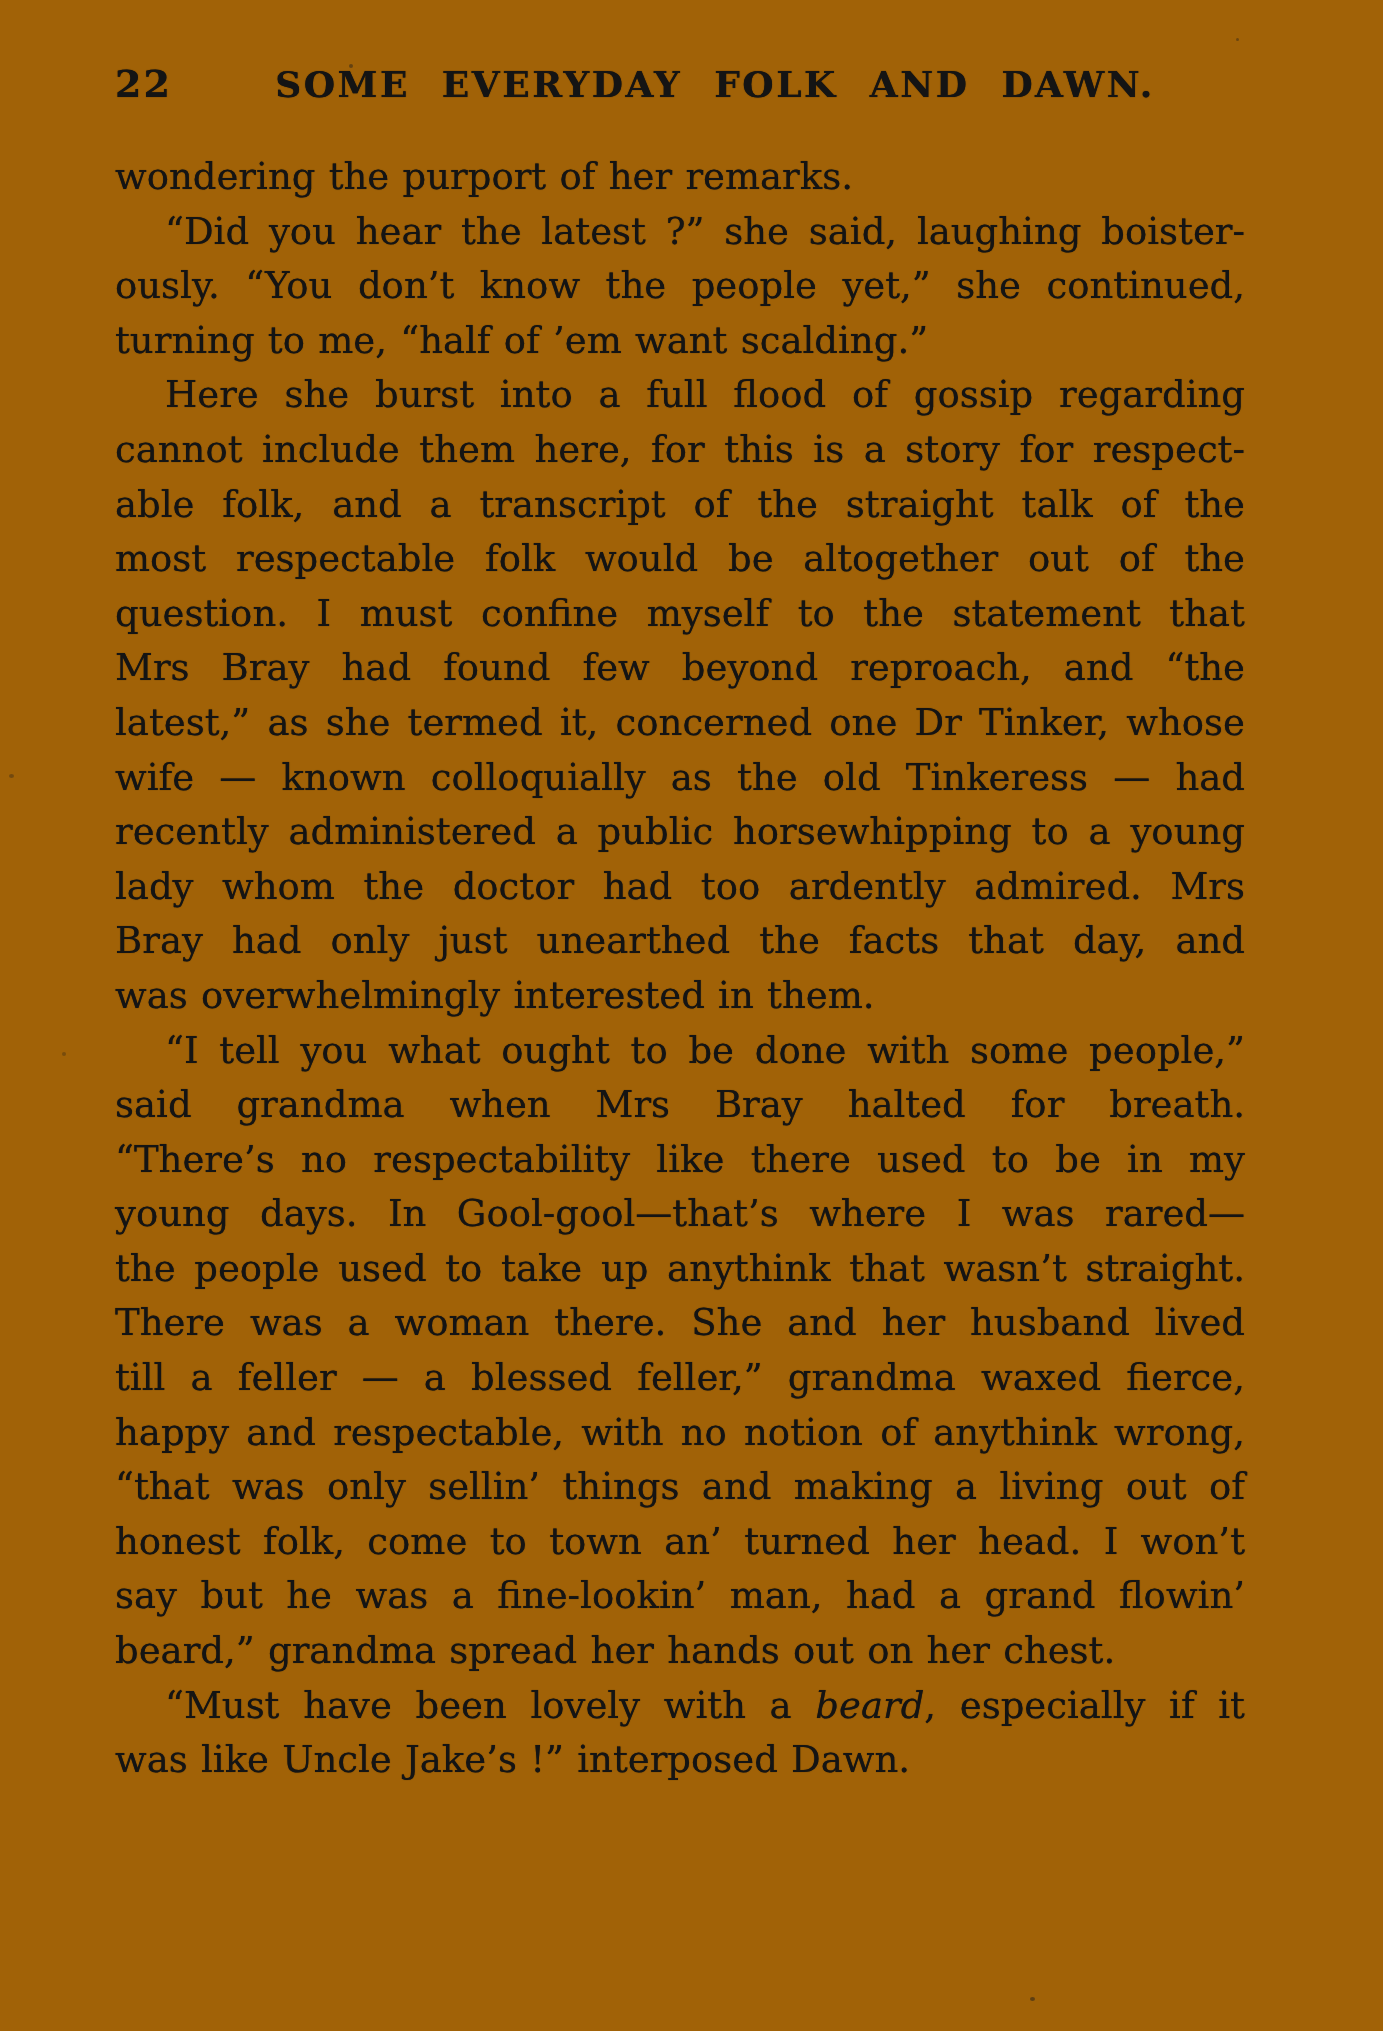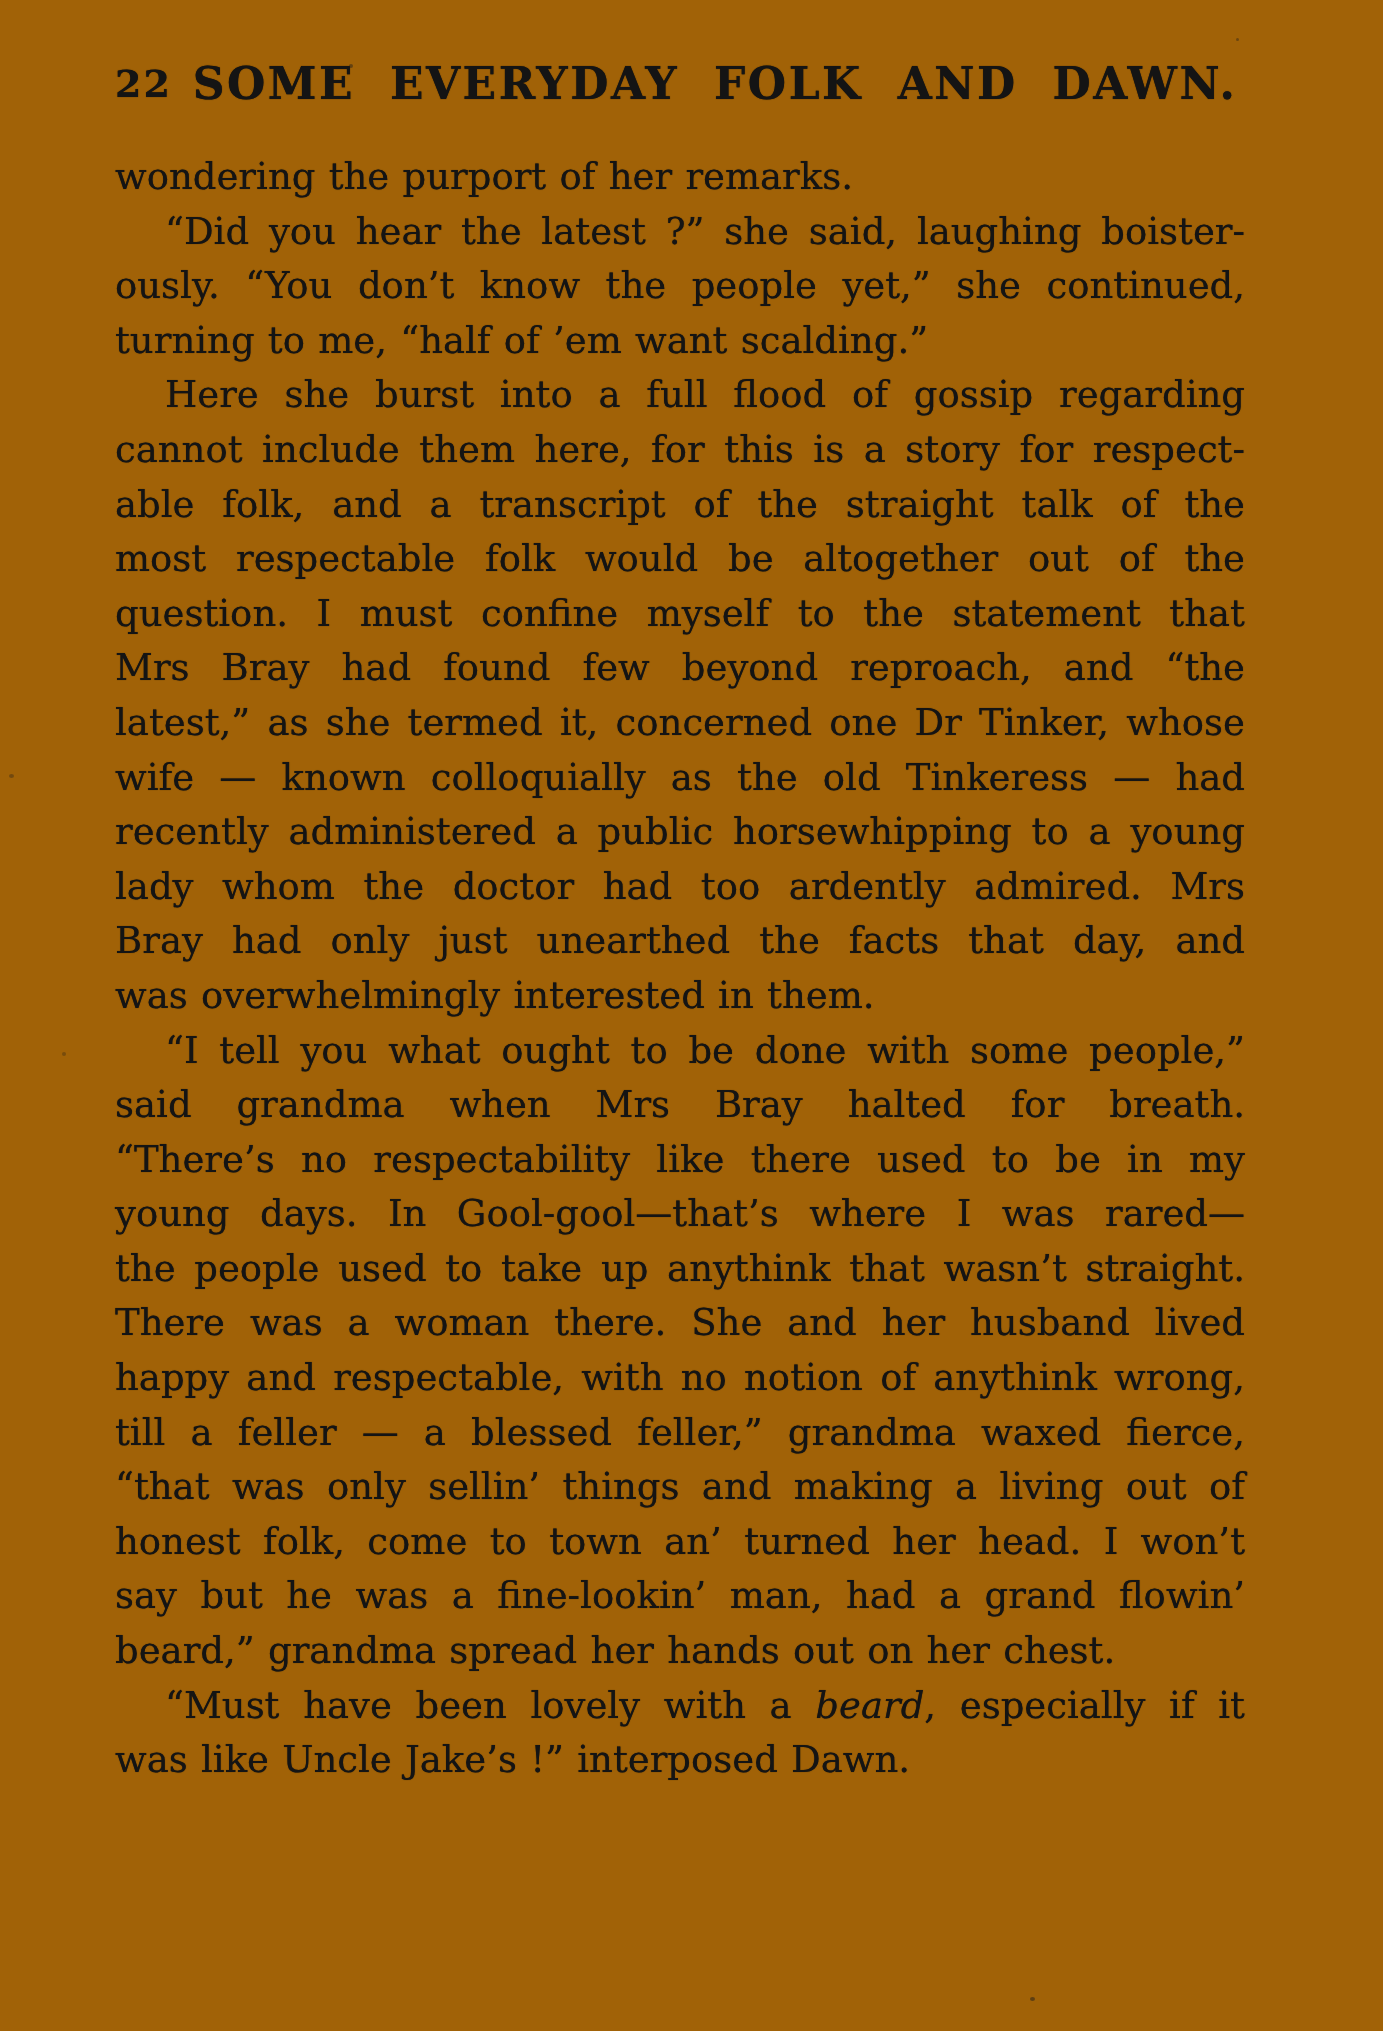--- a/index.html
+++ b/index.html
@@ -23,21 +23,21 @@
   .pagenum {
     position: absolute; left: 0; top: 0;
     font-size: 38px; font-weight: bold;
     letter-spacing: 2px;
     text-shadow: 0 0 0.8px rgba(10,10,10,0.85);
   }
   .running-title {
     display: block;
     text-align: center;
     margin-left: 70px;
-    font-size: 44px; font-weight: bold;
+    font-size: 36px; font-weight: bold;
     letter-spacing: 2.5px;
     word-spacing: 17px;
     text-shadow: 0 0 0.9px rgba(10,10,10,0.9);
   }
 
   .text-block {
     position: absolute;
     left: 115px; top: 150px; width: 1130px;
     font-size: 37px;
     line-height: 54.6px;
@@ -82,22 +82,22 @@
     <div class="line">recently administered a public horsewhipping to a young</div>
     <div class="line">lady whom the doctor had too ardently admired.  Mrs</div>
     <div class="line">Bray had only just unearthed the facts that day, and</div>
     <div class="line end">was overwhelmingly interested in them.</div>
     <div class="line indent">“I tell you what ought to be done with some people,”</div>
     <div class="line">said grandma when Mrs Bray halted for breath.</div>
     <div class="line">“There’s no respectability like there used to be in my</div>
     <div class="line">young days.  In Gool-gool—that’s where I was rared—</div>
     <div class="line">the people used to take up anythink that wasn’t straight.</div>
     <div class="line">There was a woman there.  She and her husband lived</div>
+    <div class="line">till a feller — a blessed feller,” grandma waxed fierce,</div>
     <div class="line">happy and respectable, with no notion of anythink wrong,</div>
-    <div class="line">till a feller — a blessed feller,” grandma waxed fierce,</div>
     <div class="line">“that was only sellin’ things and making a living out of</div>
     <div class="line">honest folk, come to town an’ turned her head.  I won’t</div>
     <div class="line">say but he was a fine-lookin’ man, had a grand flowin’</div>
     <div class="line end">beard,” grandma spread her hands out on her chest.</div>
     <div class="line indent"><span>“Must have been lovely with a </span><span class="it">beard</span><span>, especially if it</span></div>
     <div class="line end">was like Uncle Jake’s !” interposed Dawn.</div>
   </main>
 
   <span class="speck s1"></span>
   <span class="speck s2"></span>

